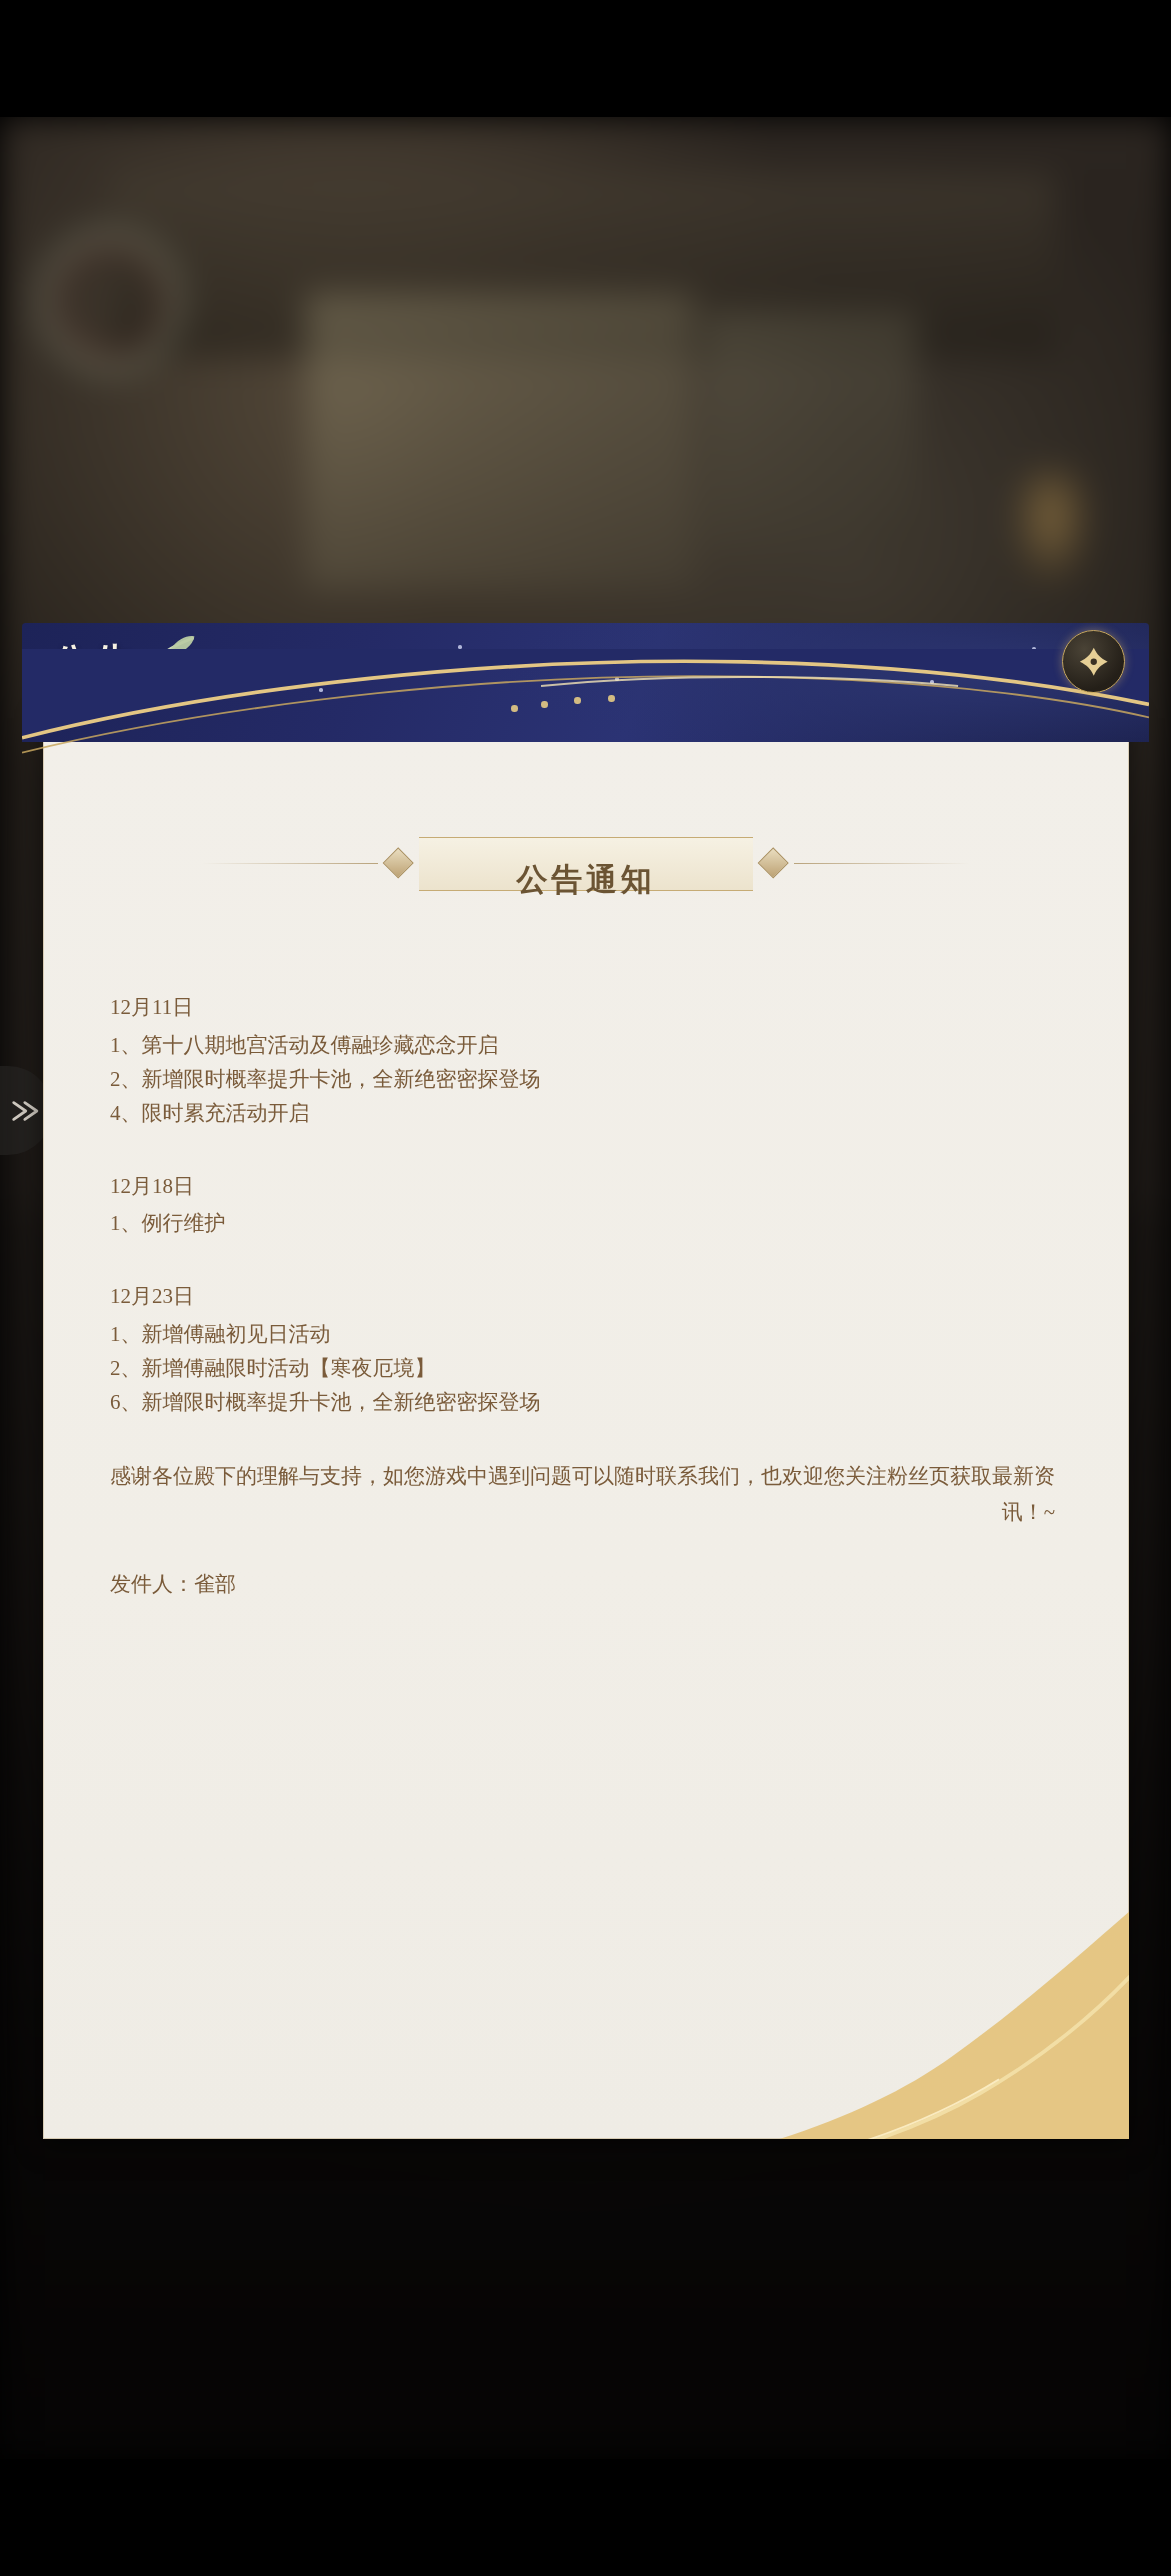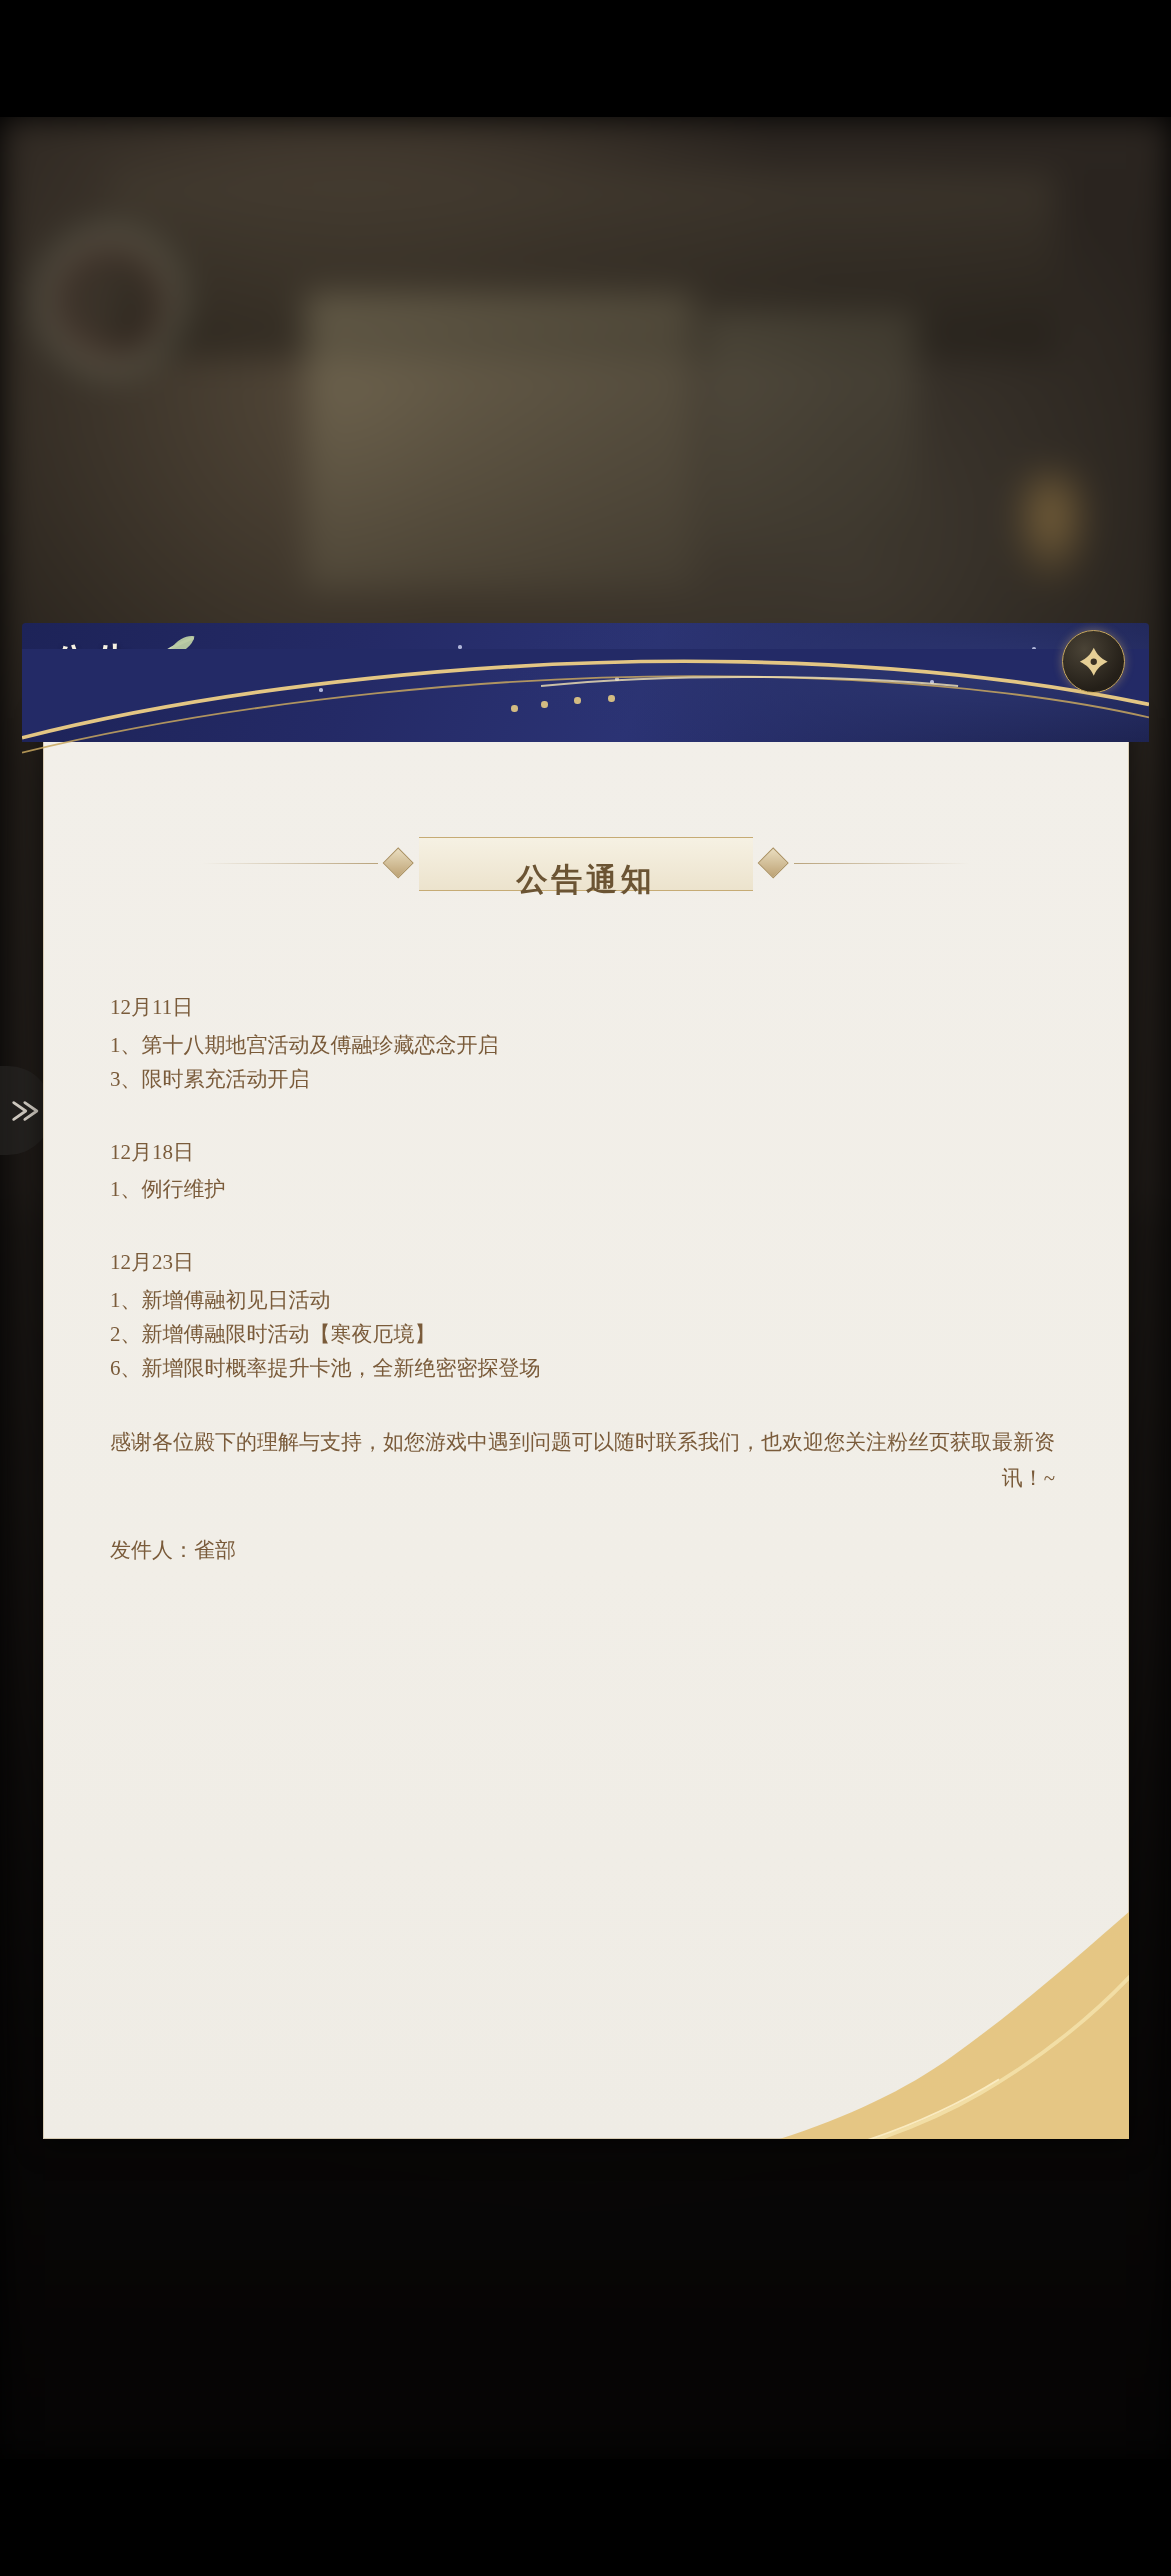--- a/index.html
+++ b/index.html
@@ -319,21 +319,22 @@
       </div>
       <div class="diamond"></div>
       <div class="rule right"></div>
     </div>
 
     <div id="content">
 
       <div class="blk">
         <div class="date">12月11日</div>
         <div class="li">1、第十八期地宫活动及傅融珍藏恋念开启</div>
-        <div class="li">3、限时累充活动开启</div>
+        <div class="li">2、新增限时概率提升卡池，全新绝密密探登场</div>
+        <div class="li">4、限时累充活动开启</div>
       </div>
 
       <div class="blk">
         <div class="date">12月18日</div>
         <div class="li">1、例行维护</div>
       </div>
 
       <div class="blk">
         <div class="date">12月23日</div>
         <div class="li">1、新增傅融初见日活动</div>

